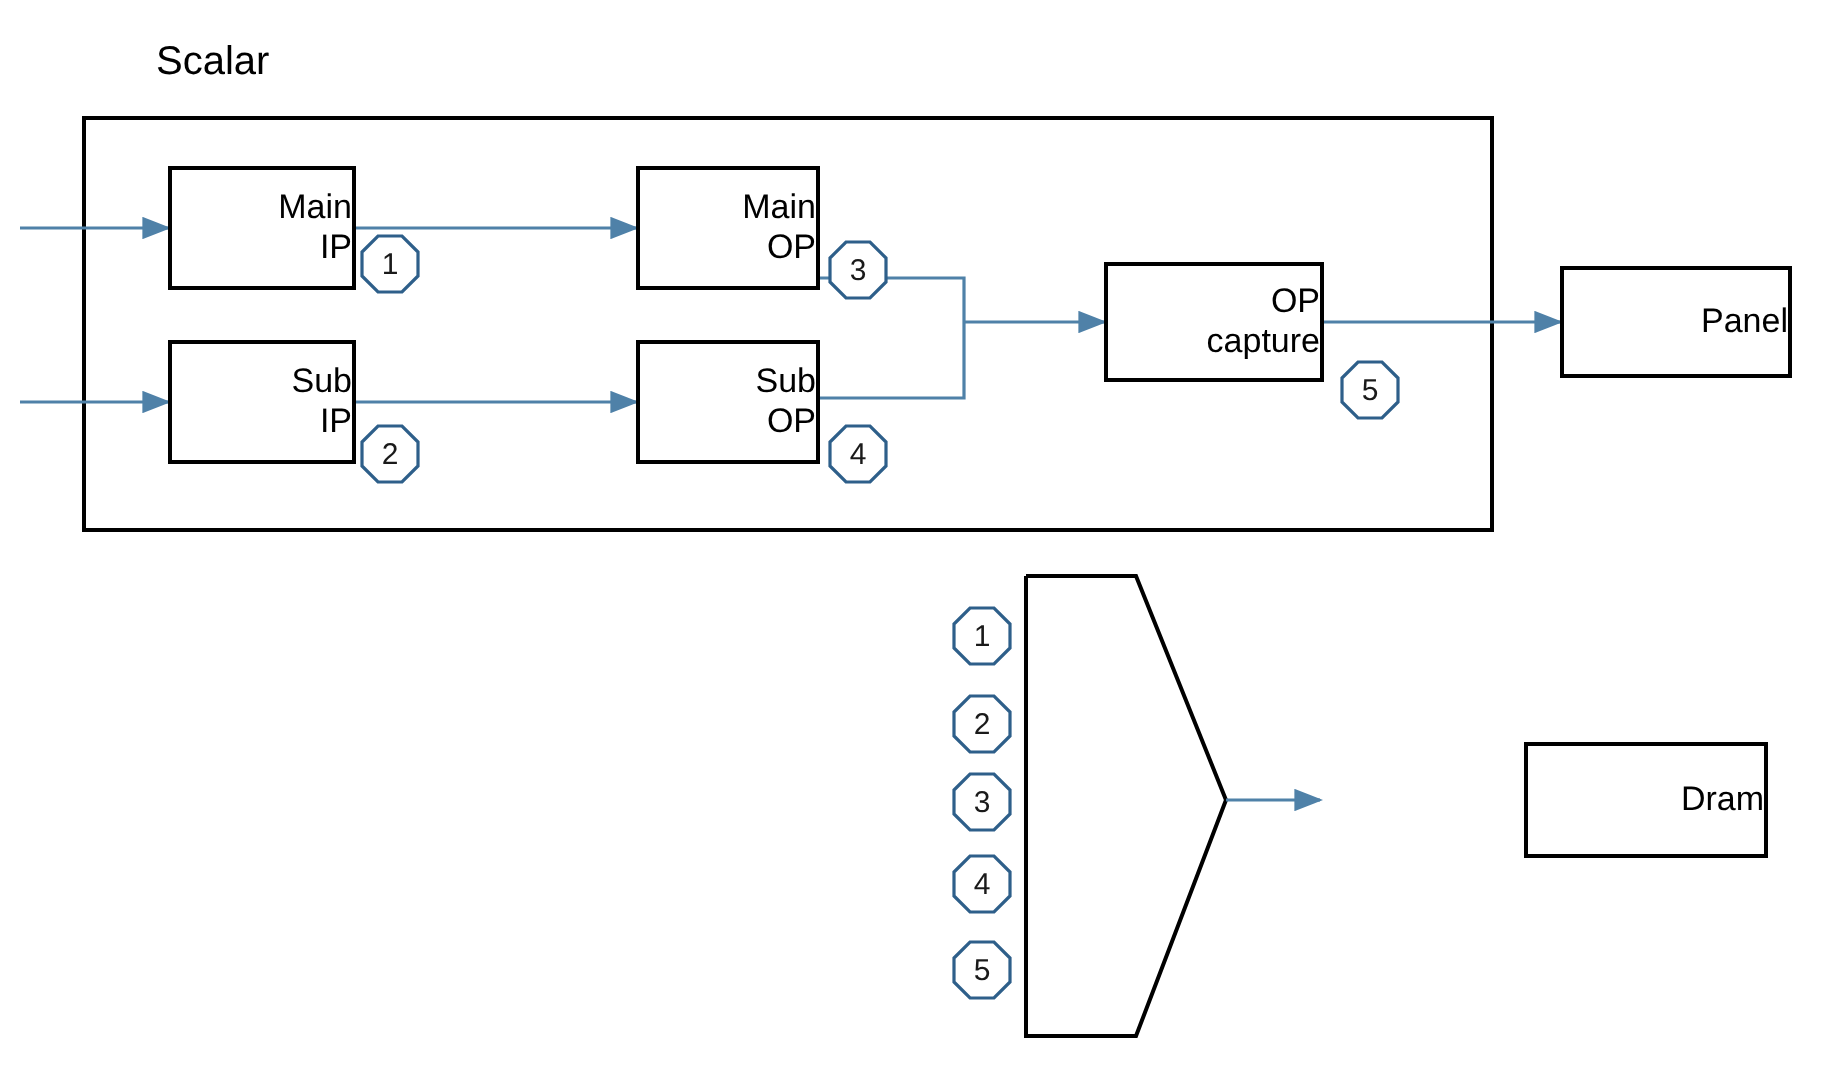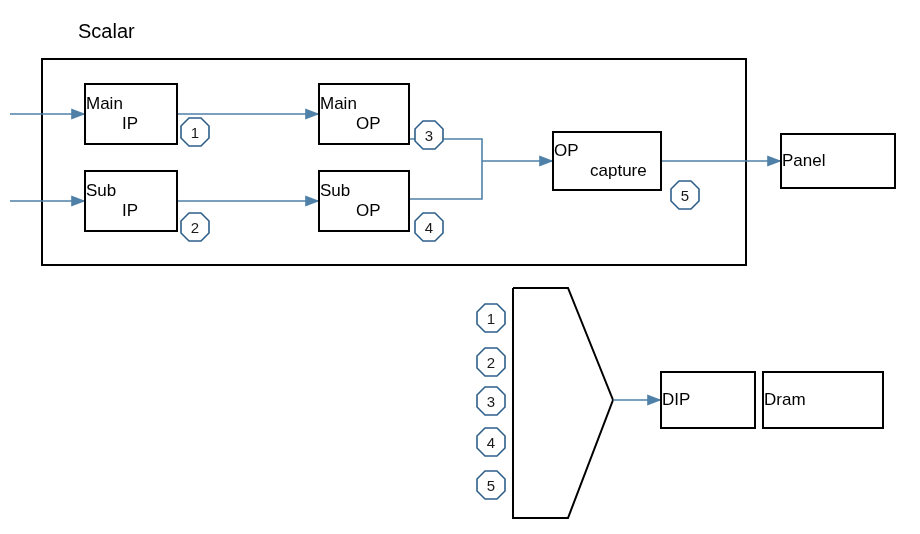--- a/index.html
+++ b/index.html
@@ -21,21 +21,21 @@
     top: 0;
     width: 920px;
     height: 534px;
   }
   .node {
     position: absolute;
     border: 2px solid #000000;
     background: #ffffff;
     display: flex;
     flex-direction: column;
-    align-items: flex-start;
+    align-items: flex-end;
     justify-content: center;
     font-size: 17px;
     color: #000000;
     line-height: 1.18;
     box-sizing: border-box;
   }
   .node .l2 { display: block; margin-left: 36px; }
   .label-free {
     position: absolute;
     font-size: 20px;
@@ -120,23 +120,20 @@
 
   <div class="node" style="left:552px; top:131px; width:110px; height:60px;">
     <span>OP</span>
     <span class="l2">capture</span>
   </div>
 
   <div class="node" style="left:780px; top:133px; width:116px; height:56px;">
     <span>Panel</span>
   </div>
 
-  <div class="node" style="left:660px; top:371px; width:96px; height:58px;">
-    <span>DIP</span>
-  </div>
 
   <div class="node" style="left:762px; top:371px; width:122px; height:58px;">
     <span>Dram</span>
   </div>
 
   <div class="badge" style="left:180px; top:117px;">
     <svg width="30" height="30" viewBox="0 0 30 30" aria-hidden="true">
       <polygon points="9,1 21,1 29,9 29,21 21,29 9,29 1,21 1,9" fill="#ffffff" stroke="#2e5f8a" stroke-width="1.6"></polygon>
     </svg>
     <span>1</span>

